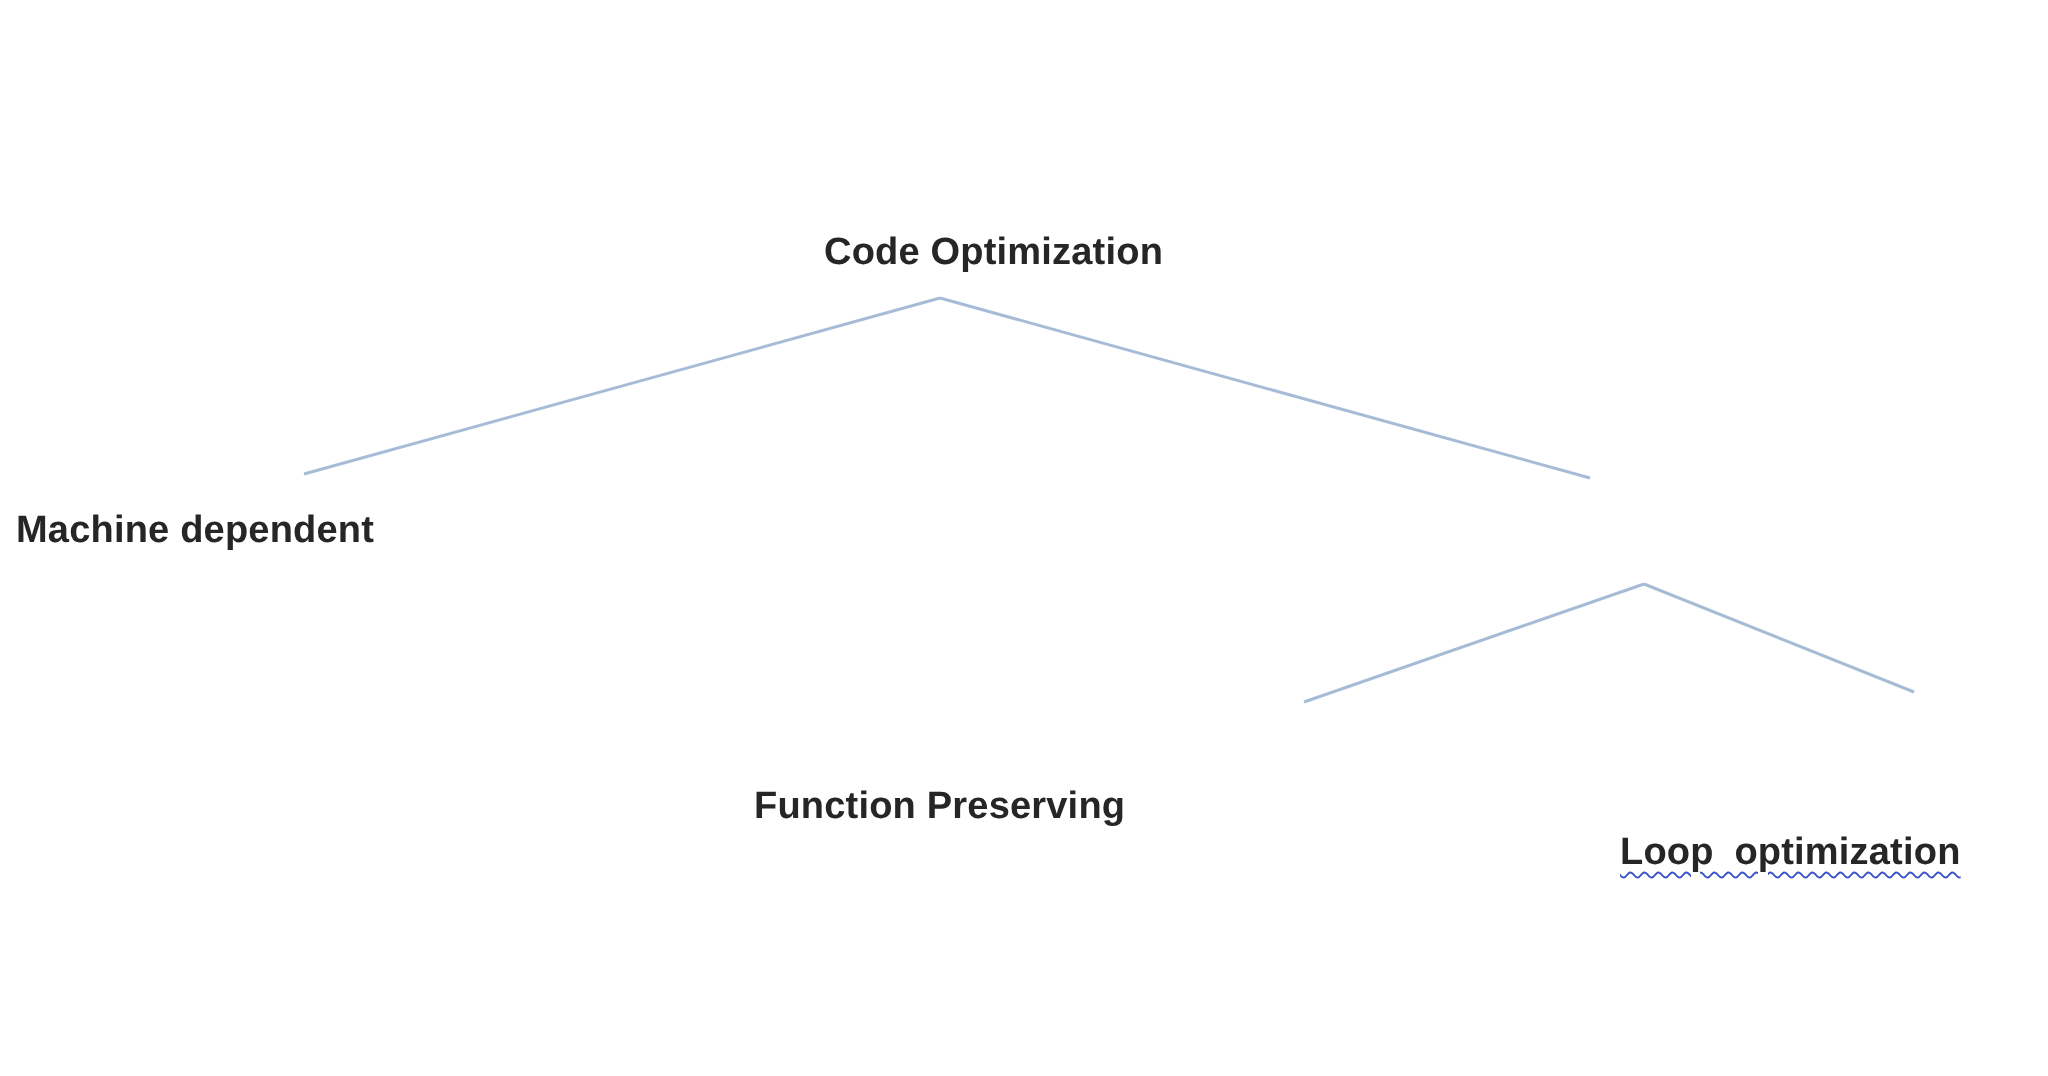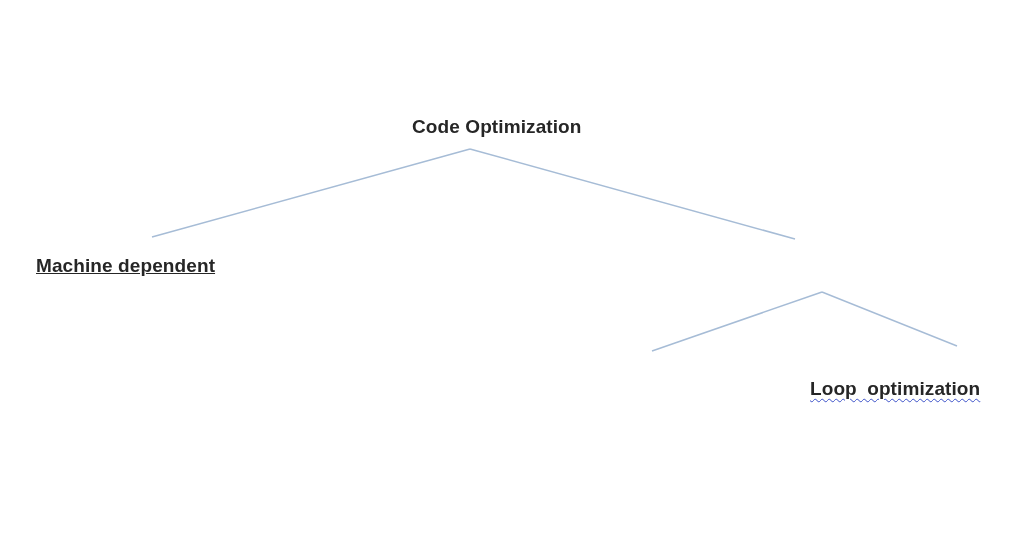--- a/index.html
+++ b/index.html
@@ -24,26 +24,26 @@
   }
   .node-label {
     position: absolute;
     font-size: 19px;
     font-weight: 700;
     color: #262626;
     letter-spacing: 0.1px;
     white-space: nowrap;
   }
   .node-root            { left: 412px; top: 116px; }
-  .node-machine-dep     { left: 36px;  top: 255px; text-decoration: underline; }
+  .node-machine-dep     { left: 8px;  top: 255px; }
   .node-machine-indep   { left: 760px; top: 255px; }
   .node-func-preserving { left: 377px; top: 393px; }
   .node-loop-opt        {
     left: 810px;
-    top: 378px;
+    top: 416px;
     word-spacing: 5px;
     text-decoration-line: underline;
     text-decoration-style: wavy;
     text-decoration-color: #3c52c8;
     text-decoration-thickness: 1px;
     text-underline-offset: 3px;
   }
 </style>
 </head>
 <body>
@@ -55,16 +55,17 @@
     <line x1="470" y1="149" x2="795" y2="239" stroke="#a6bcd6" stroke-width="1.5"></line>
     <line x1="822" y1="292" x2="652" y2="351" stroke="#a6bcd6" stroke-width="1.5"></line>
     <line x1="822" y1="292" x2="957" y2="346" stroke="#a6bcd6" stroke-width="1.5"></line>
   </svg>
 
   <div class="node-label node-root">Code Optimization</div>
 
   <div class="node-label node-machine-dep">Machine dependent</div>
 
 
+  <div class="node-label node-func-preserving">Function Preserving</div>
 
   <div class="node-label node-loop-opt">Loop  optimization</div>
 
 </div>
 
 </body></html>

